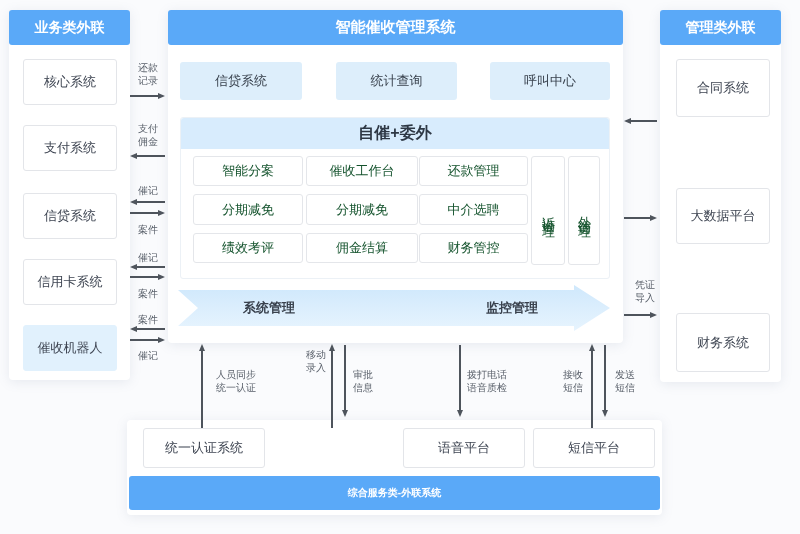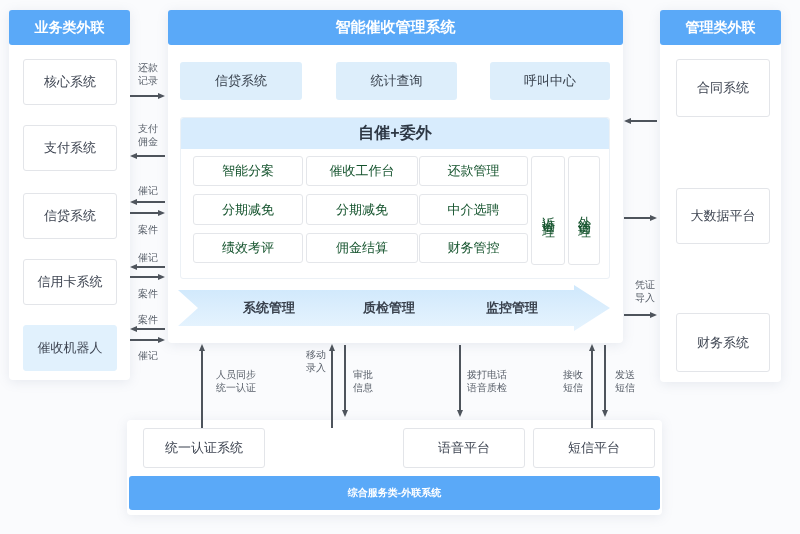--- a/index.html
+++ b/index.html
@@ -85,21 +85,20 @@
       <div class="gridbox" style="left:12px;top:115px;width:108px;height:28px">绩效考评</div>
       <div class="gridbox" style="left:125px;top:115px;width:110px;height:28px">佣金结算</div>
       <div class="gridbox" style="left:238px;top:115px;width:107px;height:28px">财务管控</div>
       <div class="gridbox vbox" style="left:350px;top:38px;width:32px;height:105px">诉讼管理</div>
       <div class="gridbox vbox" style="left:387px;top:38px;width:30px;height:105px">外访管理</div>
     </div>
   </div>
 
   <div class="bigband">
     <span class="bandlabel" style="left:61px">系统管理</span>
-    <span class="bandlabel" style="left:181px">质检管理</span>
     <span class="bandlabel" style="left:304px">监控管理</span>
   </div>
 
   <div class="card" style="left:660px;top:10px;width:121px;height:372px">
     <div class="hdr">管理类外联</div>
     <div class="node" style="left:16px;top:49px;width:92px;height:56px">合同系统</div>
     <div class="node" style="left:16px;top:178px;width:92px;height:54px">大数据平台</div>
     <div class="node" style="left:16px;top:303px;width:92px;height:57px">财务系统</div>
   </div>
 

